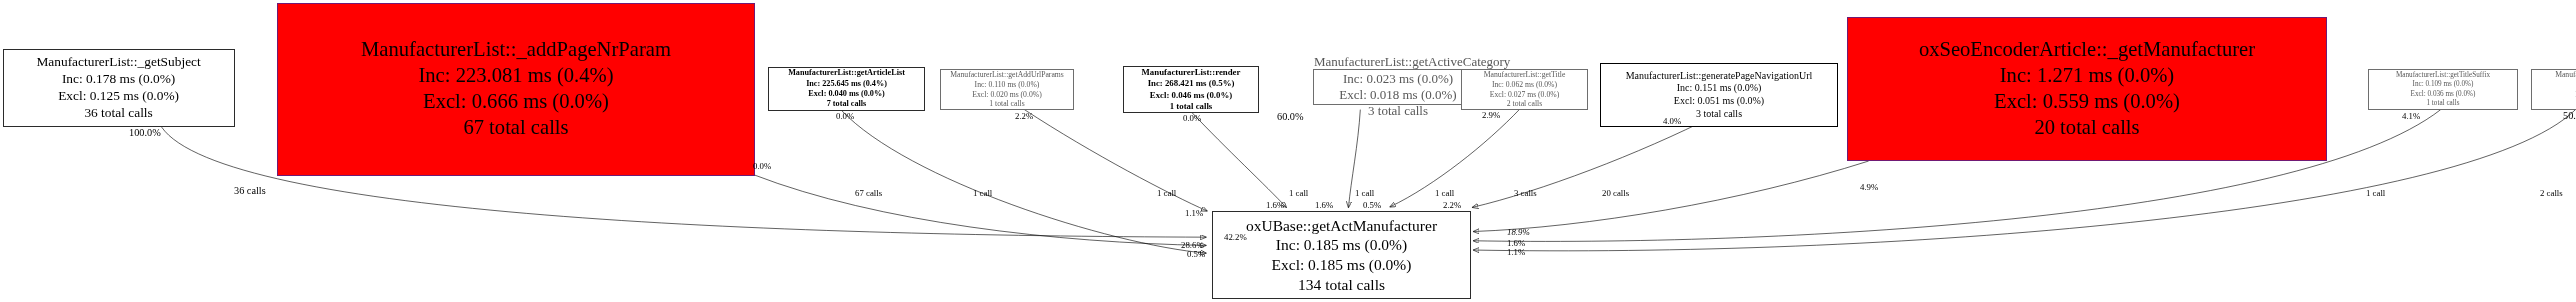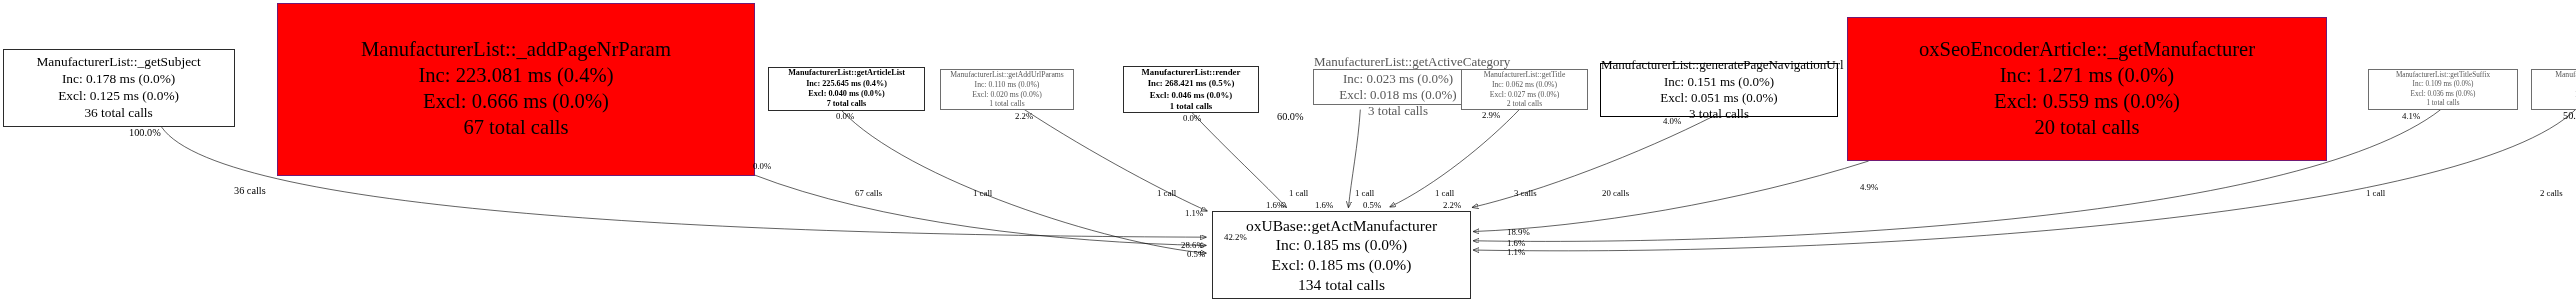--- a/index.html
+++ b/index.html
@@ -102,21 +102,21 @@
     <div class="line">3 total calls</div>
   </div>
 
   <div class="node gray" style="left:1461px;top:69px;width:127px;height:41px;font-size:7.7px;">
     <div class="line">ManufacturerList::getTitle</div>
     <div class="line">Inc: 0.062 ms (0.0%)</div>
     <div class="line">Excl: 0.027 ms (0.0%)</div>
     <div class="line">2 total calls</div>
   </div>
 
-  <div class="node" style="left:1600px;top:63px;width:238px;height:54px;font-size:13px;border-color:#000;">
+  <div class="node" style="left:1600px;top:63px;width:238px;height:64px;font-size:10px;border-color:#000;">
     <div class="line">ManufacturerList::generatePageNavigationUrl</div>
     <div class="line">Inc: 0.151 ms (0.0%)</div>
     <div class="line">Excl: 0.051 ms (0.0%)</div>
     <div class="line">3 total calls</div>
   </div>
 
   <div class="node red" style="left:1847px;top:17px;width:480px;height:144px;font-size:20.6px;">
     <div class="line">oxSeoEncoderArticle::_getManufacturer</div>
     <div class="line">Inc: 1.271 ms (0.0%)</div>
     <div class="line">Excl: 0.559 ms (0.0%)</div>
@@ -171,21 +171,21 @@
   <span class="elabel" style="left:1482px;top:110px;">2.9%</span>
   <span class="elabel" style="left:1435px;top:188px;">1 call</span>
   <span class="elabel" style="left:1363px;top:200px;">0.5%</span>
 
   <span class="elabel" style="left:1663px;top:116px;">4.0%</span>
   <span class="elabel" style="left:1514px;top:188px;">3 calls</span>
   <span class="elabel" style="left:1443px;top:200px;">2.2%</span>
 
   <span class="elabel" style="left:1860px;top:162px;margin-top:20px;">4.9%</span>
   <span class="elabel" style="left:1602px;top:188px;">20 calls</span>
-  <span class="elabel" style="left:1507px;top:227px;">18.9%</span>
+  <span class="elabel" style="left:1507px;top:227px;font-style:italic;">18.9%</span>
 
   <span class="elabel" style="left:2402px;top:111px;">4.1%</span>
   <span class="elabel" style="left:2366px;top:188px;">1 call</span>
   <span class="elabel" style="left:1507px;top:238px;">1.6%</span>
 
   <span class="elabel lg" style="left:2563px;top:110px;">50.0%</span>
   <span class="elabel" style="left:2540px;top:188px;">2 calls</span>
   <span class="elabel" style="left:1507px;top:247px;">1.1%</span>
 
 </div>

